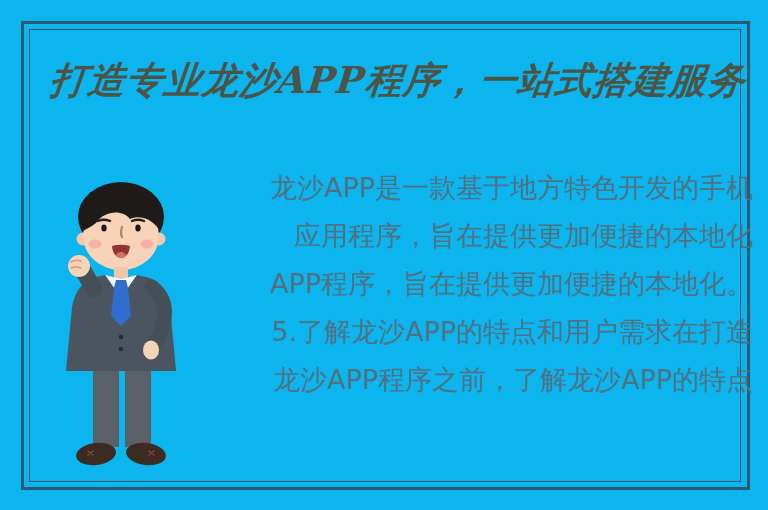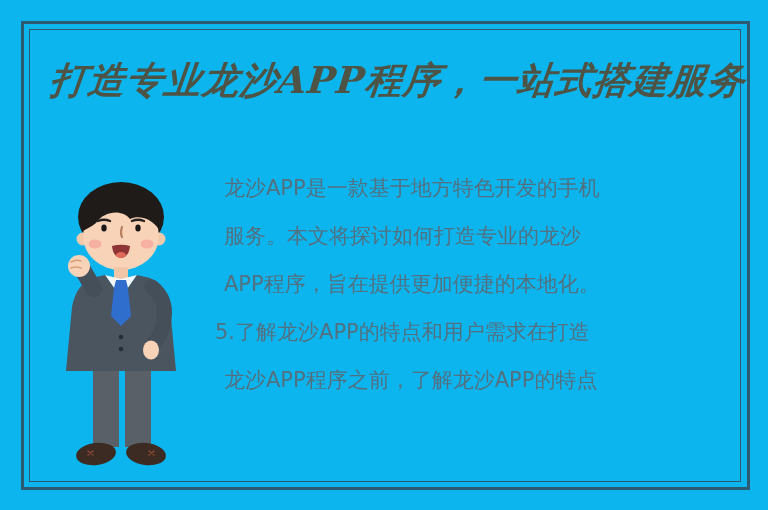--- a/index.html
+++ b/index.html
@@ -44,25 +44,26 @@
     position:absolute;
     left:213px;top:163px;
     width:540px;
     z-index:2;
   }
   .article p{
     margin:0;
     padding-left:11px;
     height:48px;
     line-height:50px;
-    font-size:21px;
+    font-size:27px;
     letter-spacing:0px;
     white-space:nowrap;
     color:#527080;
     font-family:"DejaVu Sans", sans-serif;
+    text-align:right;
   }
   .article p.numbered{padding-left:2px;}
 </style>
 </head>
 <body>
 
 <div class="page">
 
   <div class="frame outer"></div>
   <div class="frame inner"></div>
@@ -118,19 +119,19 @@
 
       <ellipse cx="44" cy="289" rx="20" ry="11" fill="#3c2b22" transform="rotate(-7 44 289)"></ellipse>
       <ellipse cx="94" cy="289" rx="20" ry="11" fill="#3c2b22" transform="rotate(7 94 289)"></ellipse>
       <path d="M36,286 l5,4 M41,286 l-5,4" stroke="#8a4736" stroke-width="1.5" stroke-linecap="round"></path>
       <path d="M97,286 l5,4 M102,286 l-5,4" stroke="#8a4736" stroke-width="1.5" stroke-linecap="round"></path>
     </svg>
   </div>
 
   <div class="article">
     <p>龙沙APP是一款基于地方特色开发的手机</p>
-    <p>服务。本文将探讨如何打造专业的龙沙</p>
+    <p>应用程序，旨在提供更加便捷的本地化</p>
     <p>APP程序，旨在提供更加便捷的本地化。</p>
     <p class="numbered">5.了解龙沙APP的特点和用户需求在打造</p>
     <p>龙沙APP程序之前，了解龙沙APP的特点</p>
   </div>
 
 </div>
 
 </body></html>

